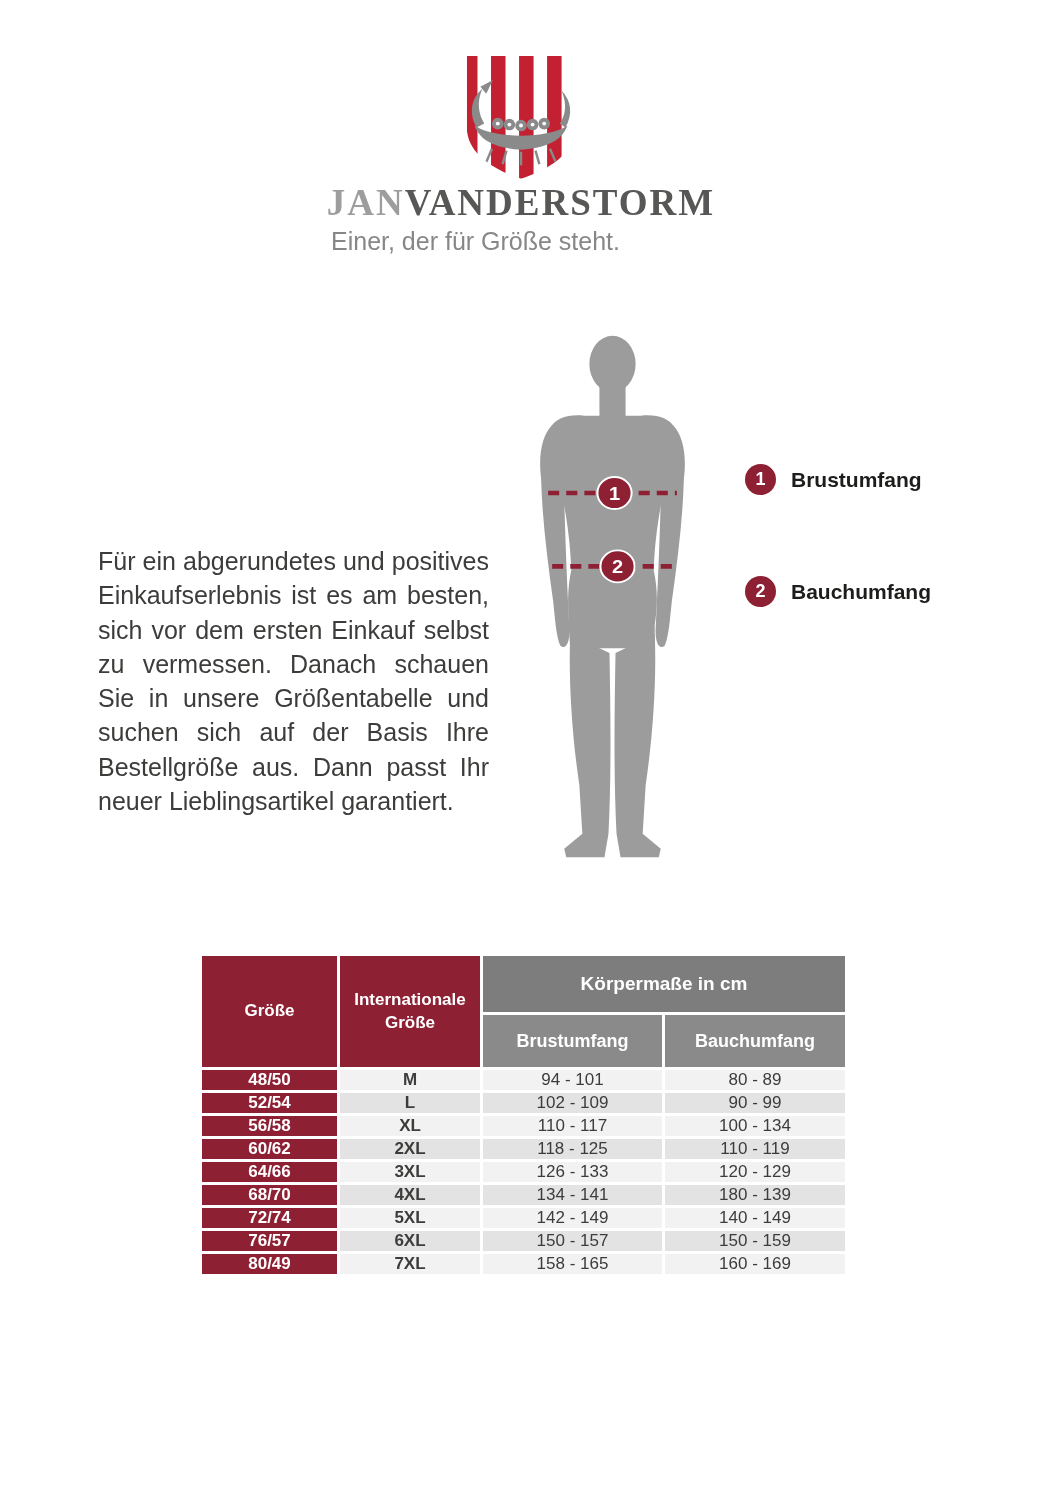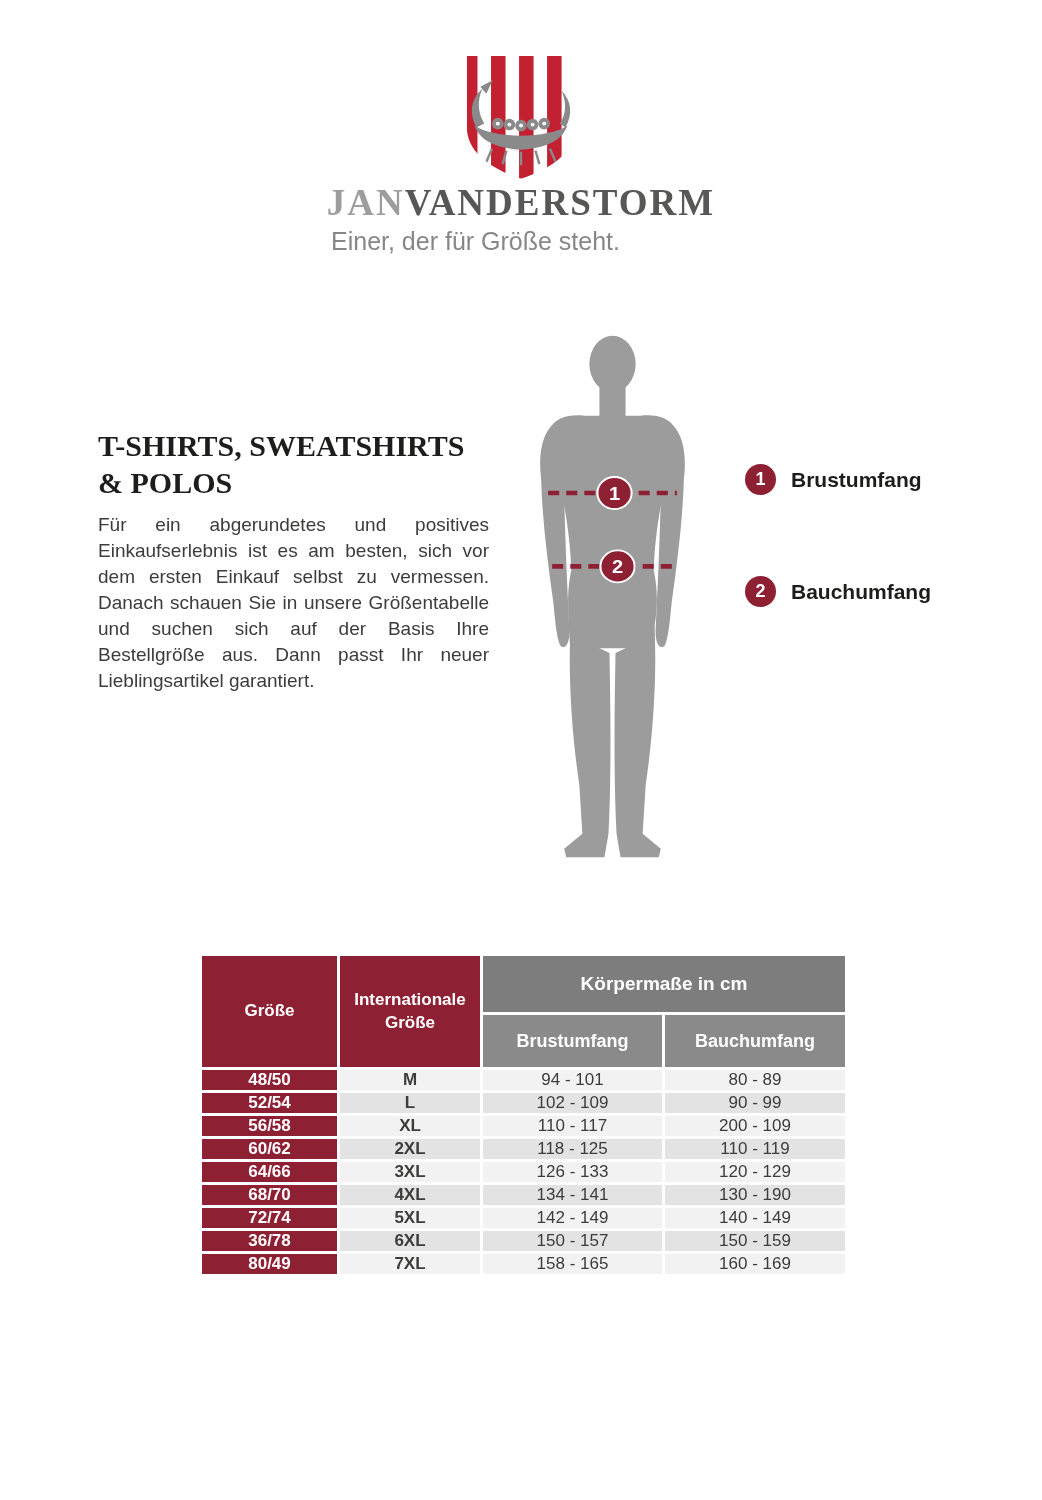--- a/index.html
+++ b/index.html
@@ -16,21 +16,21 @@
   .brand{position:absolute;left:0;top:181px;width:1042px;text-align:center;
          font-family:"Liberation Serif",serif;font-size:37px;font-weight:bold;letter-spacing:2px;white-space:nowrap;}
   .brand .lt{color:#9d9d9d}
   .brand .dk{color:#575756}
   .tagline{position:absolute;left:331px;top:227px;width:378px;
            color:#878787;font-size:25px;}
 
   
   .sec-title{position:absolute;left:98px;top:428px;font-family:"Liberation Serif",serif;
              font-size:30px;font-weight:bold;color:#1d1d1b;line-height:1.22;}
-  .sec-par{position:absolute;left:98px;top:512px;width:391px;font-size:19px;line-height:1.37;
+  .sec-par{position:absolute;left:98px;top:544px;width:391px;font-size:25px;line-height:1.37;
            color:var(--ink);text-align:justify;}
 
   
   .figure{position:absolute;left:522px;top:333px;width:181px;height:527px;}
   .figure svg{display:block;width:100%;height:100%;}
   .bodyfill{fill:var(--sil);}
   .measure{stroke:var(--accent);stroke-width:5;stroke-dasharray:11 7;fill:none;}
   .mcirc{fill:var(--accent);stroke:#fff;stroke-width:2;}
   .mnum{fill:#fff;font-family:"Liberation Sans",sans-serif;font-size:20px;font-weight:bold;text-anchor:middle;}
 
@@ -97,24 +97,20 @@
             <line x1="90" y1="98" x2="96" y2="112"></line>
           </g>
         </g>
       </g>
     </svg>
   </div>
 
   <div class="brand"><span class="lt">JAN</span><span class="dk">VANDERSTORM</span></div>
   <div class="tagline">Einer, der für Größe steht.</div>
 
-  <div class="sec-title">
-    <div>T-SHIRTS, SWEATSHIRTS</div>
-    <div>&amp; POLOS</div>
-  </div>
   <p class="sec-par">Für ein abgerundetes und positives Einkaufserlebnis ist es am besten, sich vor dem ersten Einkauf selbst zu vermessen. Danach schauen Sie in unsere Größentabelle und suchen sich auf der Basis Ihre Bestellgröße aus. Dann passt Ihr neuer Lieblingsartikel garantiert.</p>
 
   <div class="figure">
     <svg viewBox="0 0 180 560" preserveAspectRatio="none" xmlns="http://www.w3.org/2000/svg">
       <g class="bodyfill">
         <ellipse cx="90" cy="33" rx="23" ry="30"></ellipse>
         <rect x="77" y="54" width="26" height="44"></rect>
         <path d="M28,102 C32,90 48,86 62,88 L118,88 C132,86 148,90 152,102
                  C150,135 133,185 131,252 C135,272 135,290 132,310 L132,335
                  L48,335 C45,290 45,272 49,252 C47,185 30,135 28,102 Z"></path>
@@ -181,53 +177,53 @@
       <td class="g">52/54</td>
       <td class="i">L</td>
       <td>102 - 109</td>
       <td>90 - 99</td>
     </tr>
 
     <tr class="even">
       <td class="g">56/58</td>
       <td class="i">XL</td>
       <td>110 - 117</td>
-      <td>200 - 109</td>
+      <td>100 - 134</td>
     </tr>
 
     <tr class="odd">
       <td class="g">60/62</td>
       <td class="i">2XL</td>
       <td>118 - 125</td>
       <td>110 - 119</td>
     </tr>
 
     <tr class="even">
       <td class="g">64/66</td>
       <td class="i">3XL</td>
       <td>126 - 133</td>
       <td>120 - 129</td>
     </tr>
 
     <tr class="odd">
       <td class="g">68/70</td>
       <td class="i">4XL</td>
       <td>134 - 141</td>
-      <td>130 - 190</td>
+      <td>180 - 139</td>
     </tr>
 
     <tr class="even">
       <td class="g">72/74</td>
       <td class="i">5XL</td>
       <td>142 - 149</td>
       <td>140 - 149</td>
     </tr>
 
     <tr class="odd">
-      <td class="g">36/78</td>
+      <td class="g">76/57</td>
       <td class="i">6XL</td>
       <td>150 - 157</td>
       <td>150 - 159</td>
     </tr>
 
     <tr class="even">
       <td class="g">80/49</td>
       <td class="i">7XL</td>
       <td>158 - 165</td>
       <td>160 - 169</td>

